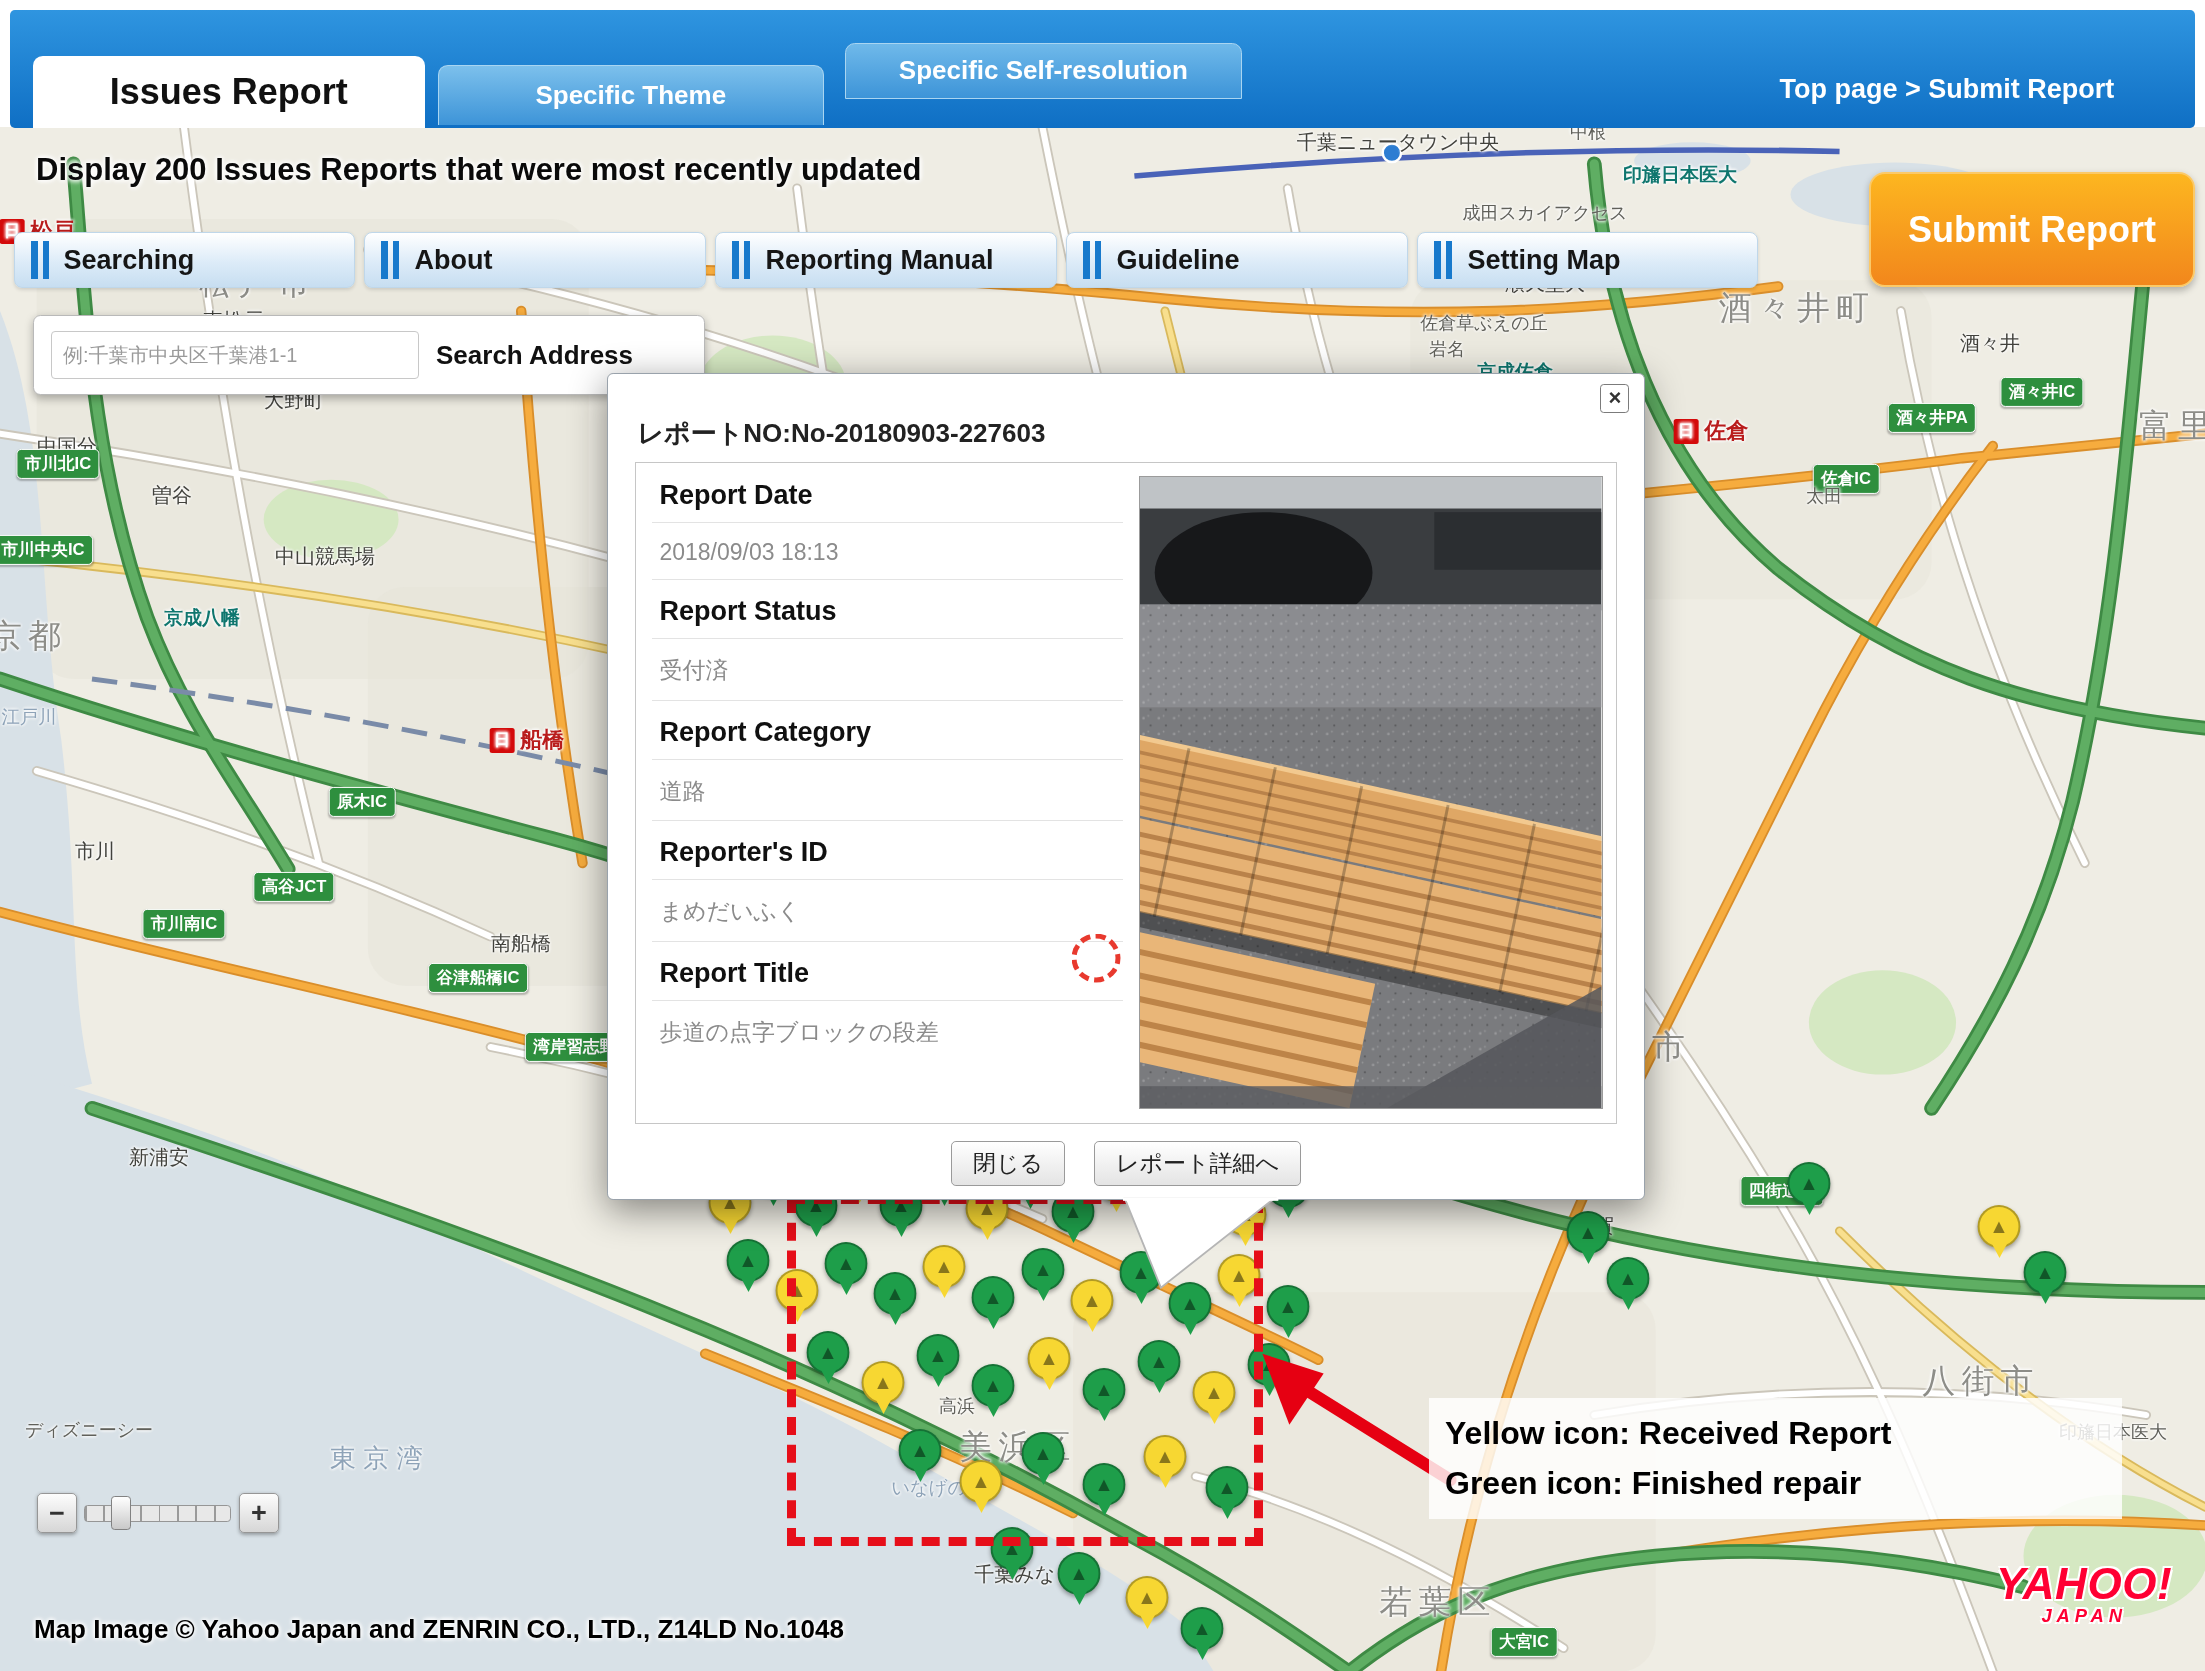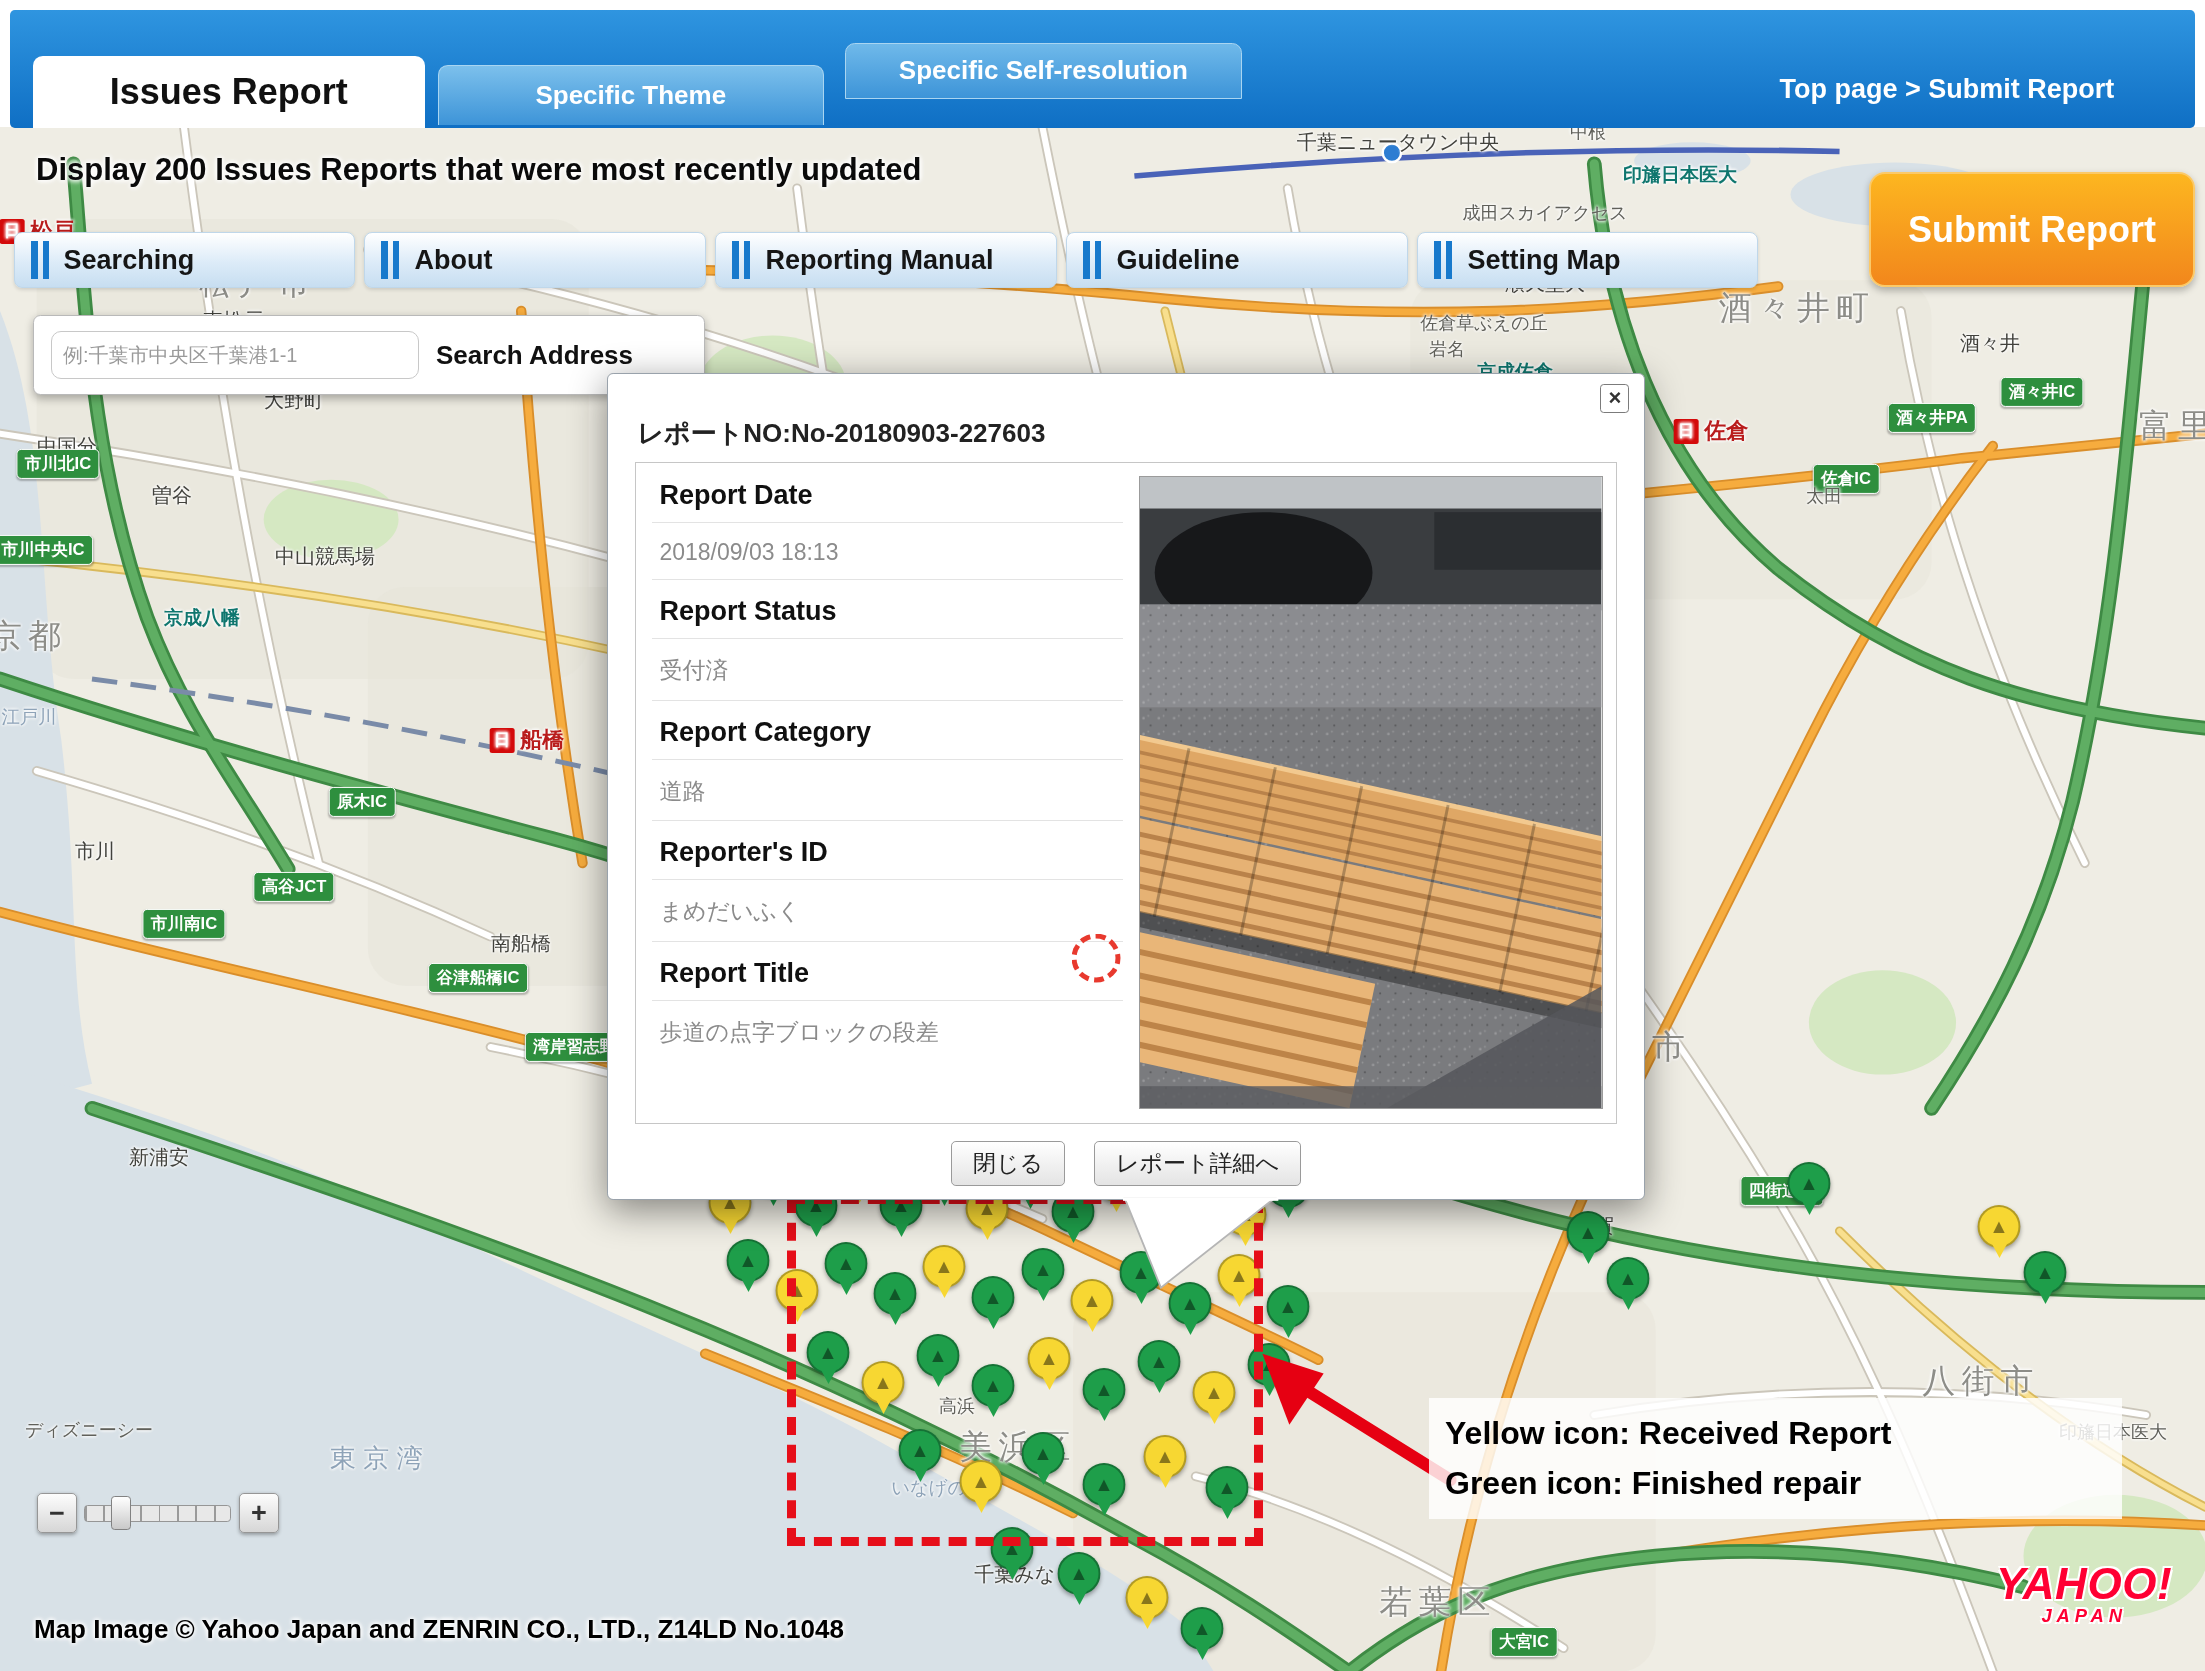--- a/index.html
+++ b/index.html
@@ -57,21 +57,21 @@
          box-shadow:0 2.5px 4.3px rgba(0,0,0,.35); }
   .pin::after { content:""; position:absolute; left:50%; top:100%; transform:translate(-50%,-4.9px);
                 border-left:9.2px solid transparent; border-right:9.2px solid transparent;
                 border-top:17px solid currentColor; }
   .pin .glyph { font-size:19.6px; color:rgba(0,0,0,.45); position:relative; z-index:1; }
 
   
   .searchbox { position:absolute; left:33px; top:188px; width:672px; height:80px; z-index:6;
                background:#fff; border:1.2px solid #b9b9b9; border-radius:7.4px; display:flex; align-items:center;
                gap:17px; padding:0 17px; box-shadow:0 3.1px 8.6px rgba(0,0,0,.28); }
-  .searchbox input { width:368px; height:48px; border:1.2px solid #c8c8c8; border-radius:10px;
+  .searchbox input { width:368px; height:48px; border:1.2px solid #c8c8c8; border-radius:4px;
                      font-size:20px; padding:0 11px; color:#444; font-family:inherit; }
   .searchbox input::placeholder { color:#9a9a9a; }
   .search-btn { font-size:26px; font-weight:bold; color:#111; background:none; border:none; cursor:pointer; font-family:inherit; }
 
   
   .popup { position:absolute; left:607px; top:246px; width:1038px; height:827px; z-index:7;
            background:#fff; border:1.8px solid #99a2ab; border-radius:6.1px; padding:9.8px 27px;
            box-shadow:0 9.8px 37px rgba(0,0,0,.45); }
   .popup-close { position:absolute; right:14.7px; top:9.8px; width:29px; height:29px; border:1.8px solid #7b7b7b;
                  border-radius:3.7px; background:#fff; display:flex; align-items:center; justify-content:center;

